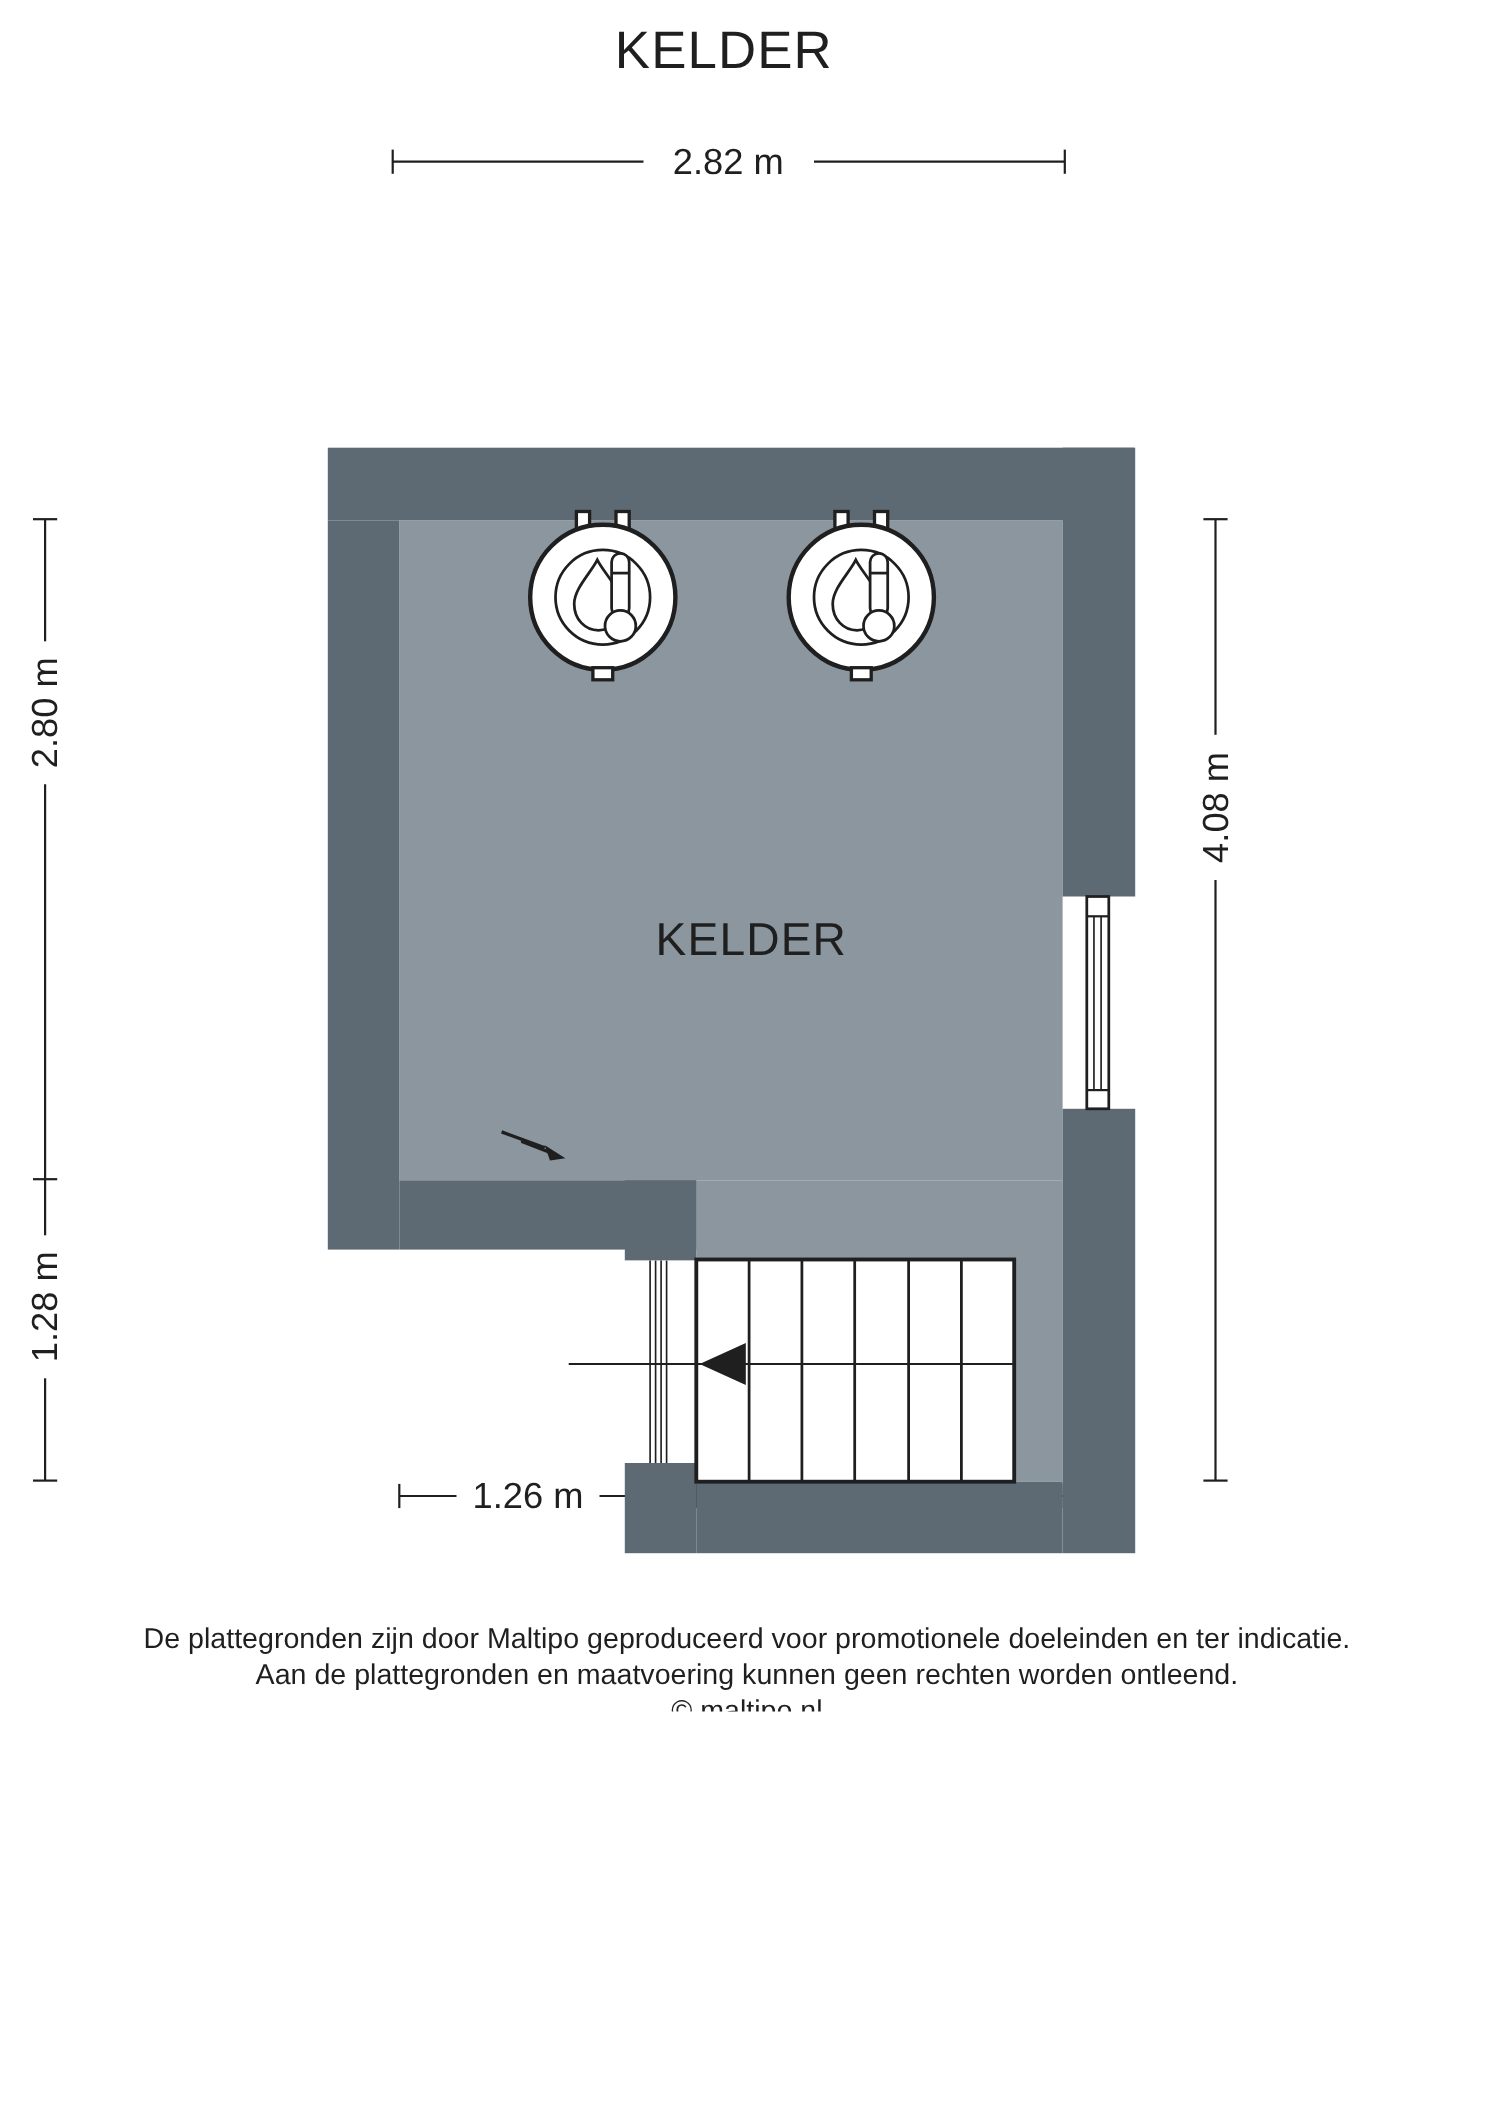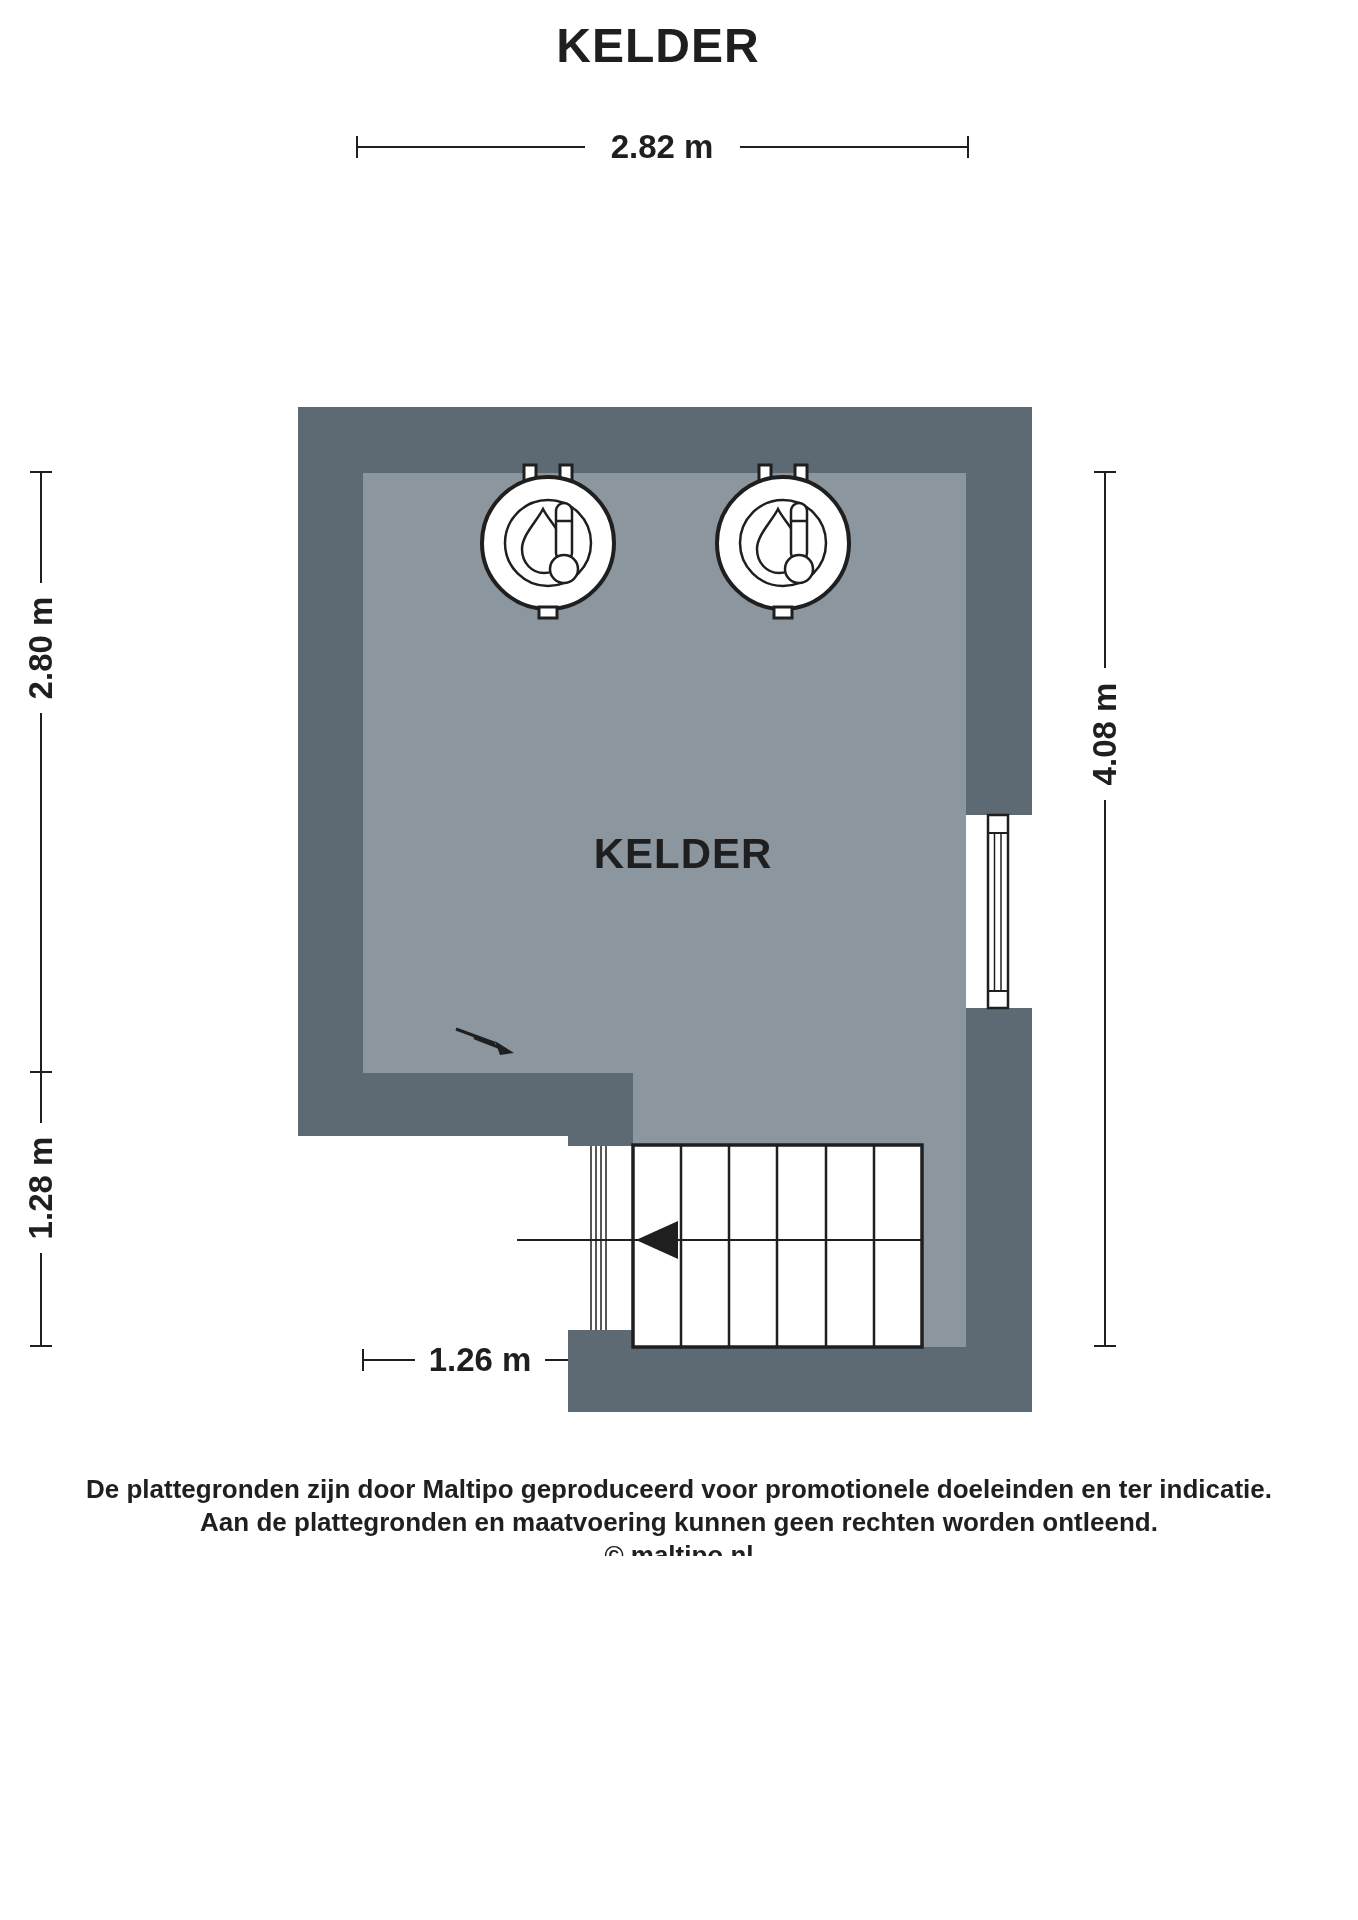--- a/index.html
+++ b/index.html
@@ -2,21 +2,21 @@
 <html style="--wall: #5d6a73; --floor: #8b969f; --line: #1f1f1f; --bg: #ffffff;"><head>
 <meta charset="utf-8">
 <style>
   :root{
     --wall:#5d6a73;
     --floor:#8b969f;
     --line:#1f1f1f;
     --bg:#ffffff;
   }
   html,body{margin:0;padding:0;background:var(--bg);}
-  .stage{width:1358px;height:1556px;position:relative;margin:0 auto;background:var(--bg);font-weight:bold;}
+  .stage{width:1358px;height:1556px;position:relative;margin:0 auto;background:var(--bg);}
   svg{display:block;}
   text{font-family:"Liberation Sans",sans-serif;fill:var(--line);}
   .title-text{font-size:48px;letter-spacing:1px;}
   .room-text{font-size:42px;letter-spacing:1px;}
   .dim-text{font-size:33px;}
   .footer-text{font-size:26px;}
   .wall{fill:var(--wall);}
   .floor{fill:var(--floor);}
   .dimline{stroke:var(--line);stroke-width:2;fill:none;}
   .sym-stroke{stroke:var(--line);fill:none;}

